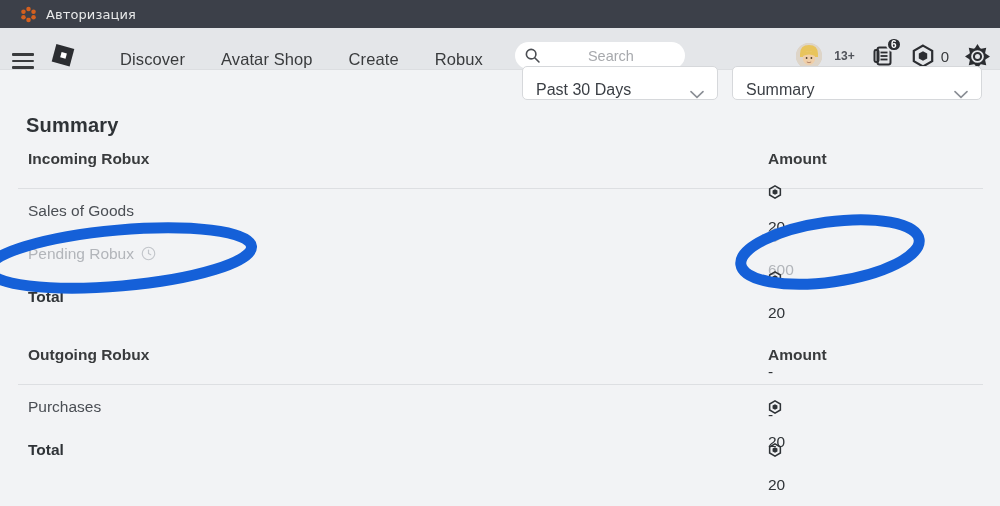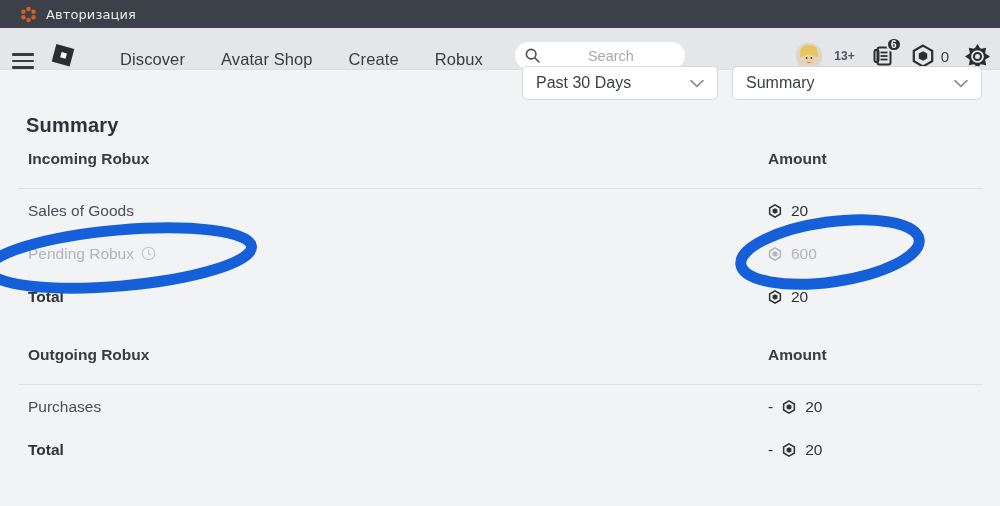--- a/index.html
+++ b/index.html
@@ -66,21 +66,21 @@
     border: 2px solid #e4e6e9;
   }
   .robux-count { font-size: 15px; color: #393b3d; margin-left: 6px; }
 
   
   .page { position: absolute; left: 0; top: 70px; width: 1000px; height: 436px; background: #f2f3f5; }
 
   .filters { position: absolute; right: 18px; top: -4px; display: flex; gap: 14px; }
   .dropdown {
     height: 34px; background: #fff; border: 1px solid #d6d8db; border-radius: 5px;
-    display: flex; align-items: center; justify-content: space-between;
+    display: flex; align-items: flex-end; justify-content: space-between;
     padding: 0 13px; cursor: pointer;
   }
   .dd-period { width: 196px; }
   .dd-view   { width: 250px; }
   .dd-label { font-size: 16px; color: #3b3f45; }
   .chev { width: 14px; height: 9px; flex: none; }
 
   .section-title {
     position: absolute; left: 26px; top: 44px;
     font-size: 20px; font-weight: bold; color: #2f3337; letter-spacing: .2px;
@@ -93,21 +93,21 @@
     border-bottom: 1px solid #dddfe2;
   }
   .th { font-size: 15.5px; font-weight: bold; color: #393b3d; }
   .trow {
     display: flex; justify-content: space-between; align-items: center;
     padding: 0 10px; height: 43px;
   }
   .td-label { font-size: 15.5px; color: #4a4e54; display: flex; align-items: center; gap: 7px; }
   .td-label.bold { font-weight: bold; color: #2f3337; }
   .td-label.muted { color: #b2b5ba; }
-  .td-amount { font-size: 15.5px; color: #2f3337; display: flex; align-items: center; gap: 9px; }
+  .td-amount { font-size: 15.5px; color: #2f3337; display: flex; gap: 19px; flex-direction: column; }
   .td-amount.muted { color: #b2b5ba; }
   .amount-col { width: 205px; display: flex; }
   .rbx { width: 14px; height: 14px; flex: none; }
   .clock { width: 15px; height: 15px; flex: none; }
 
   .sec-gap { height: 28px; }
 
   
   .annot { position: absolute; left: 0; top: 0; width: 1000px; height: 506px; pointer-events: none; }
 </style>

